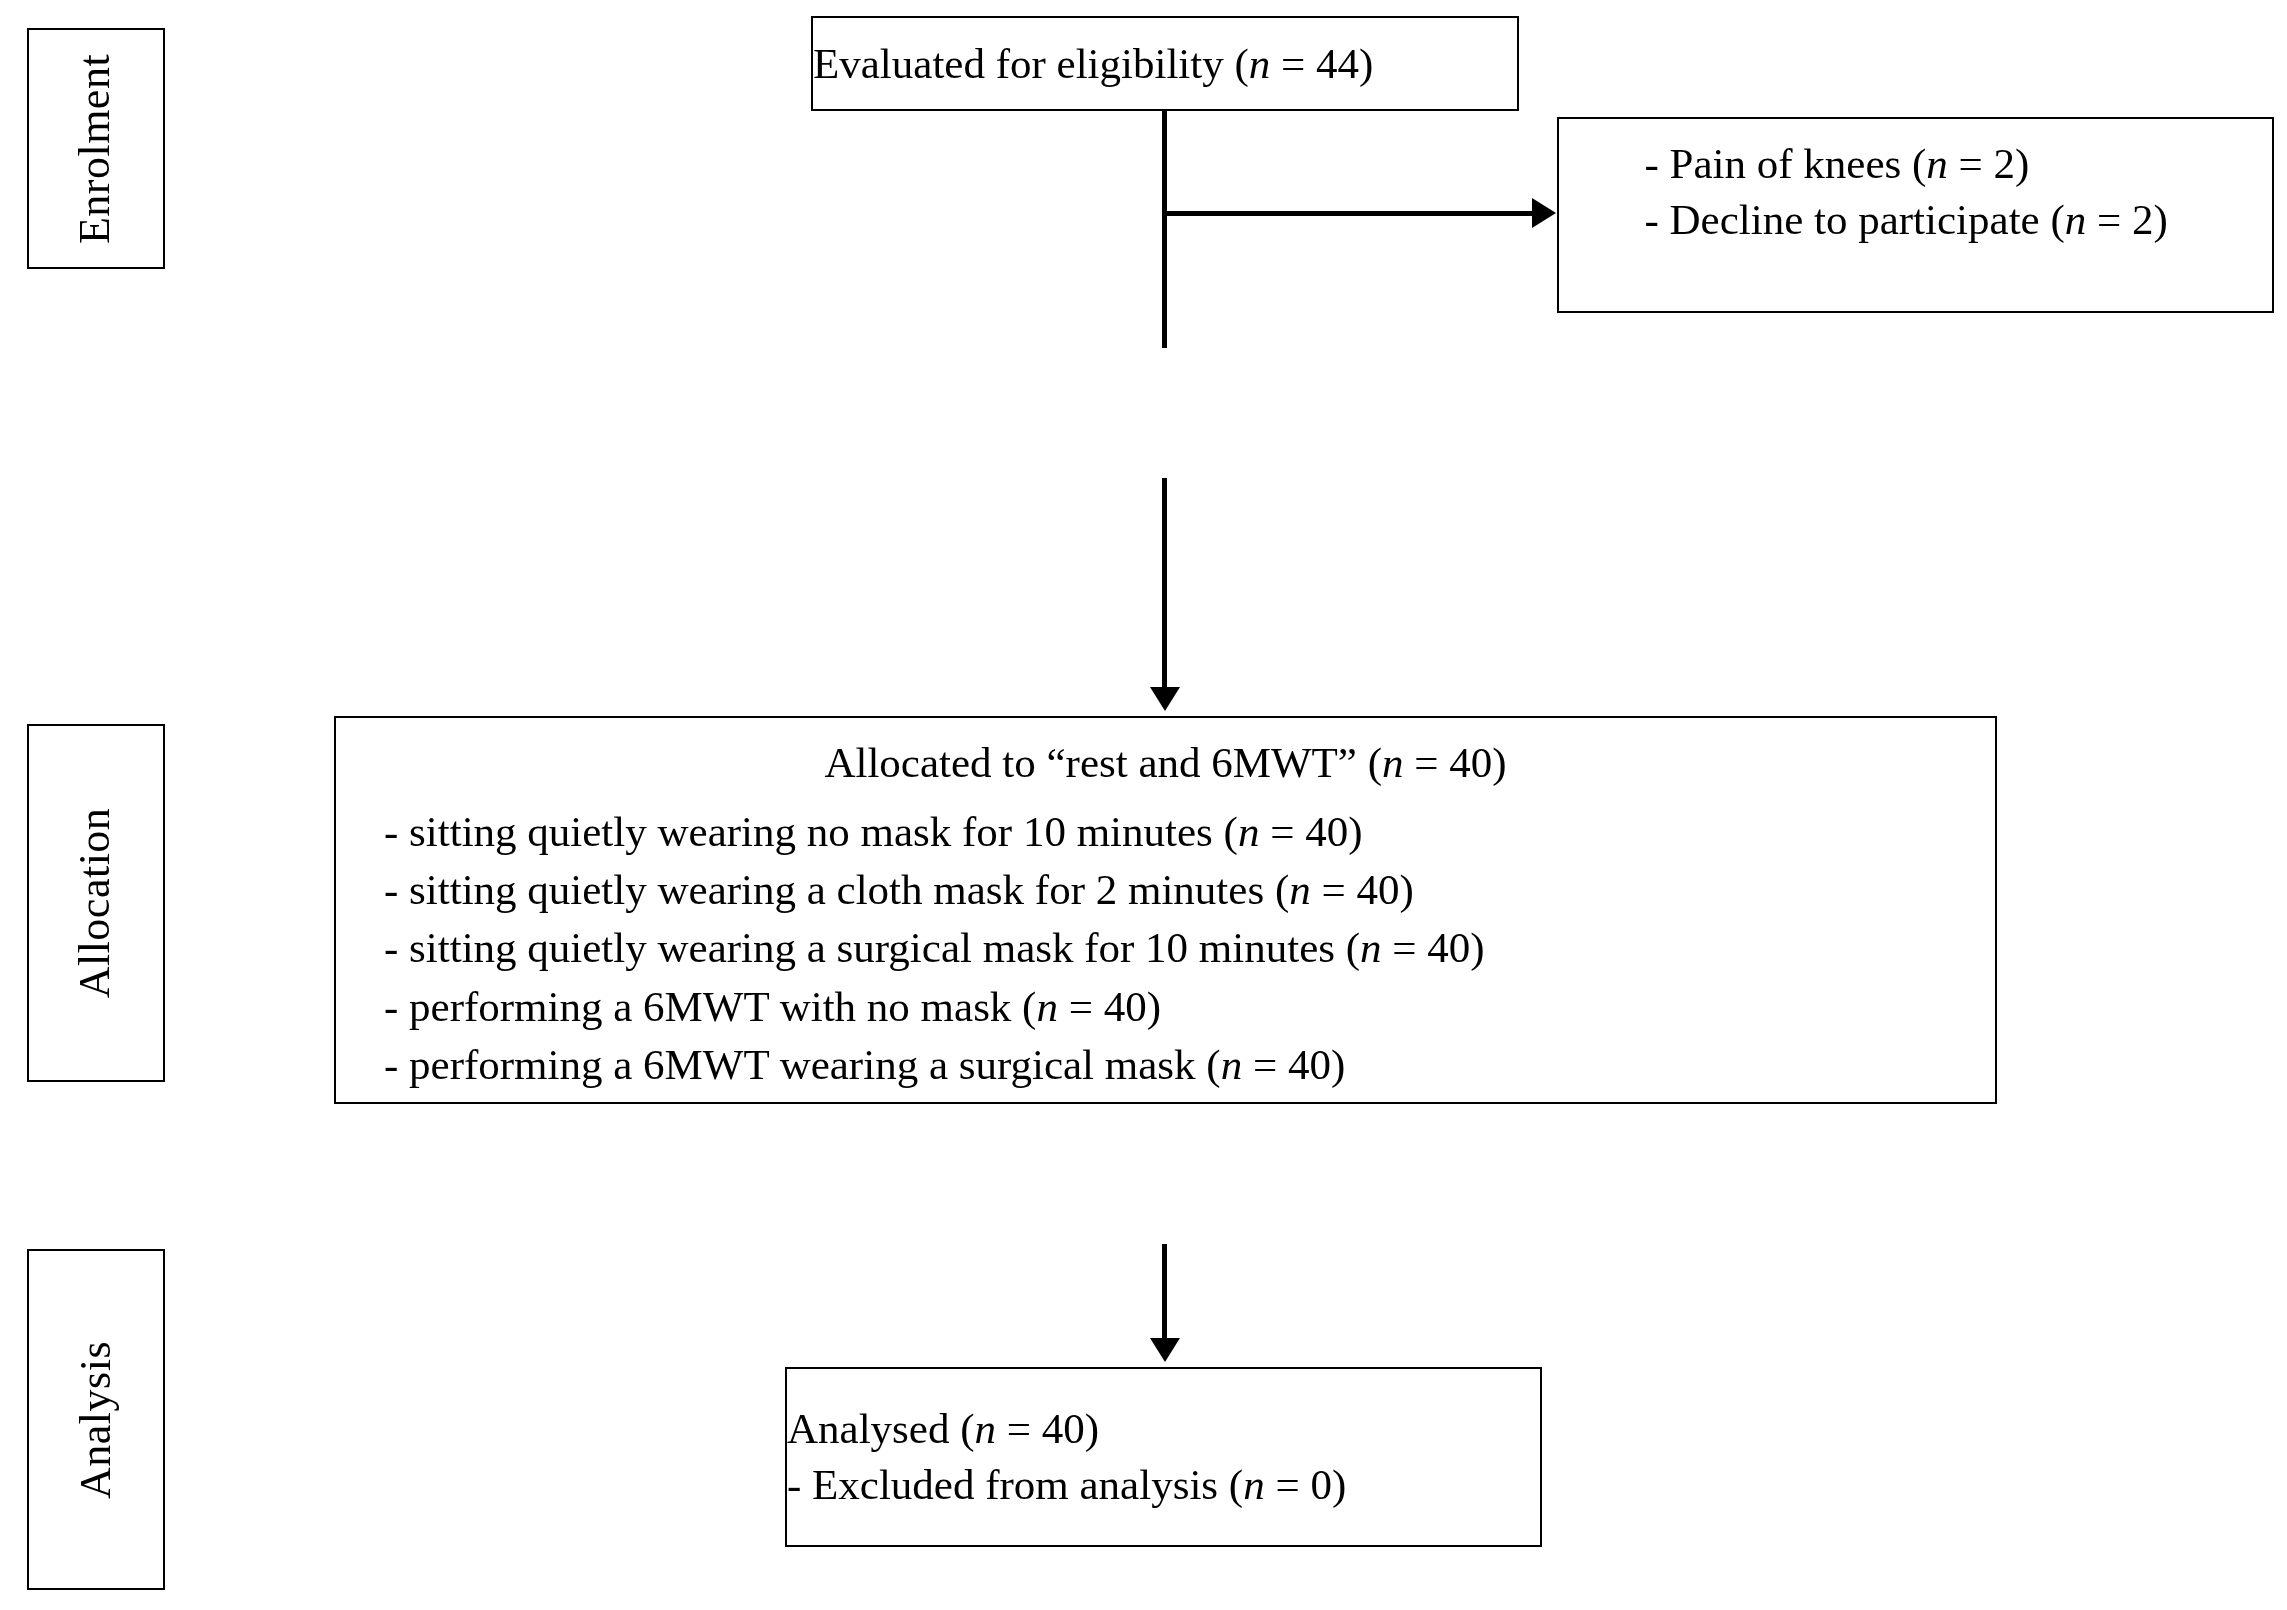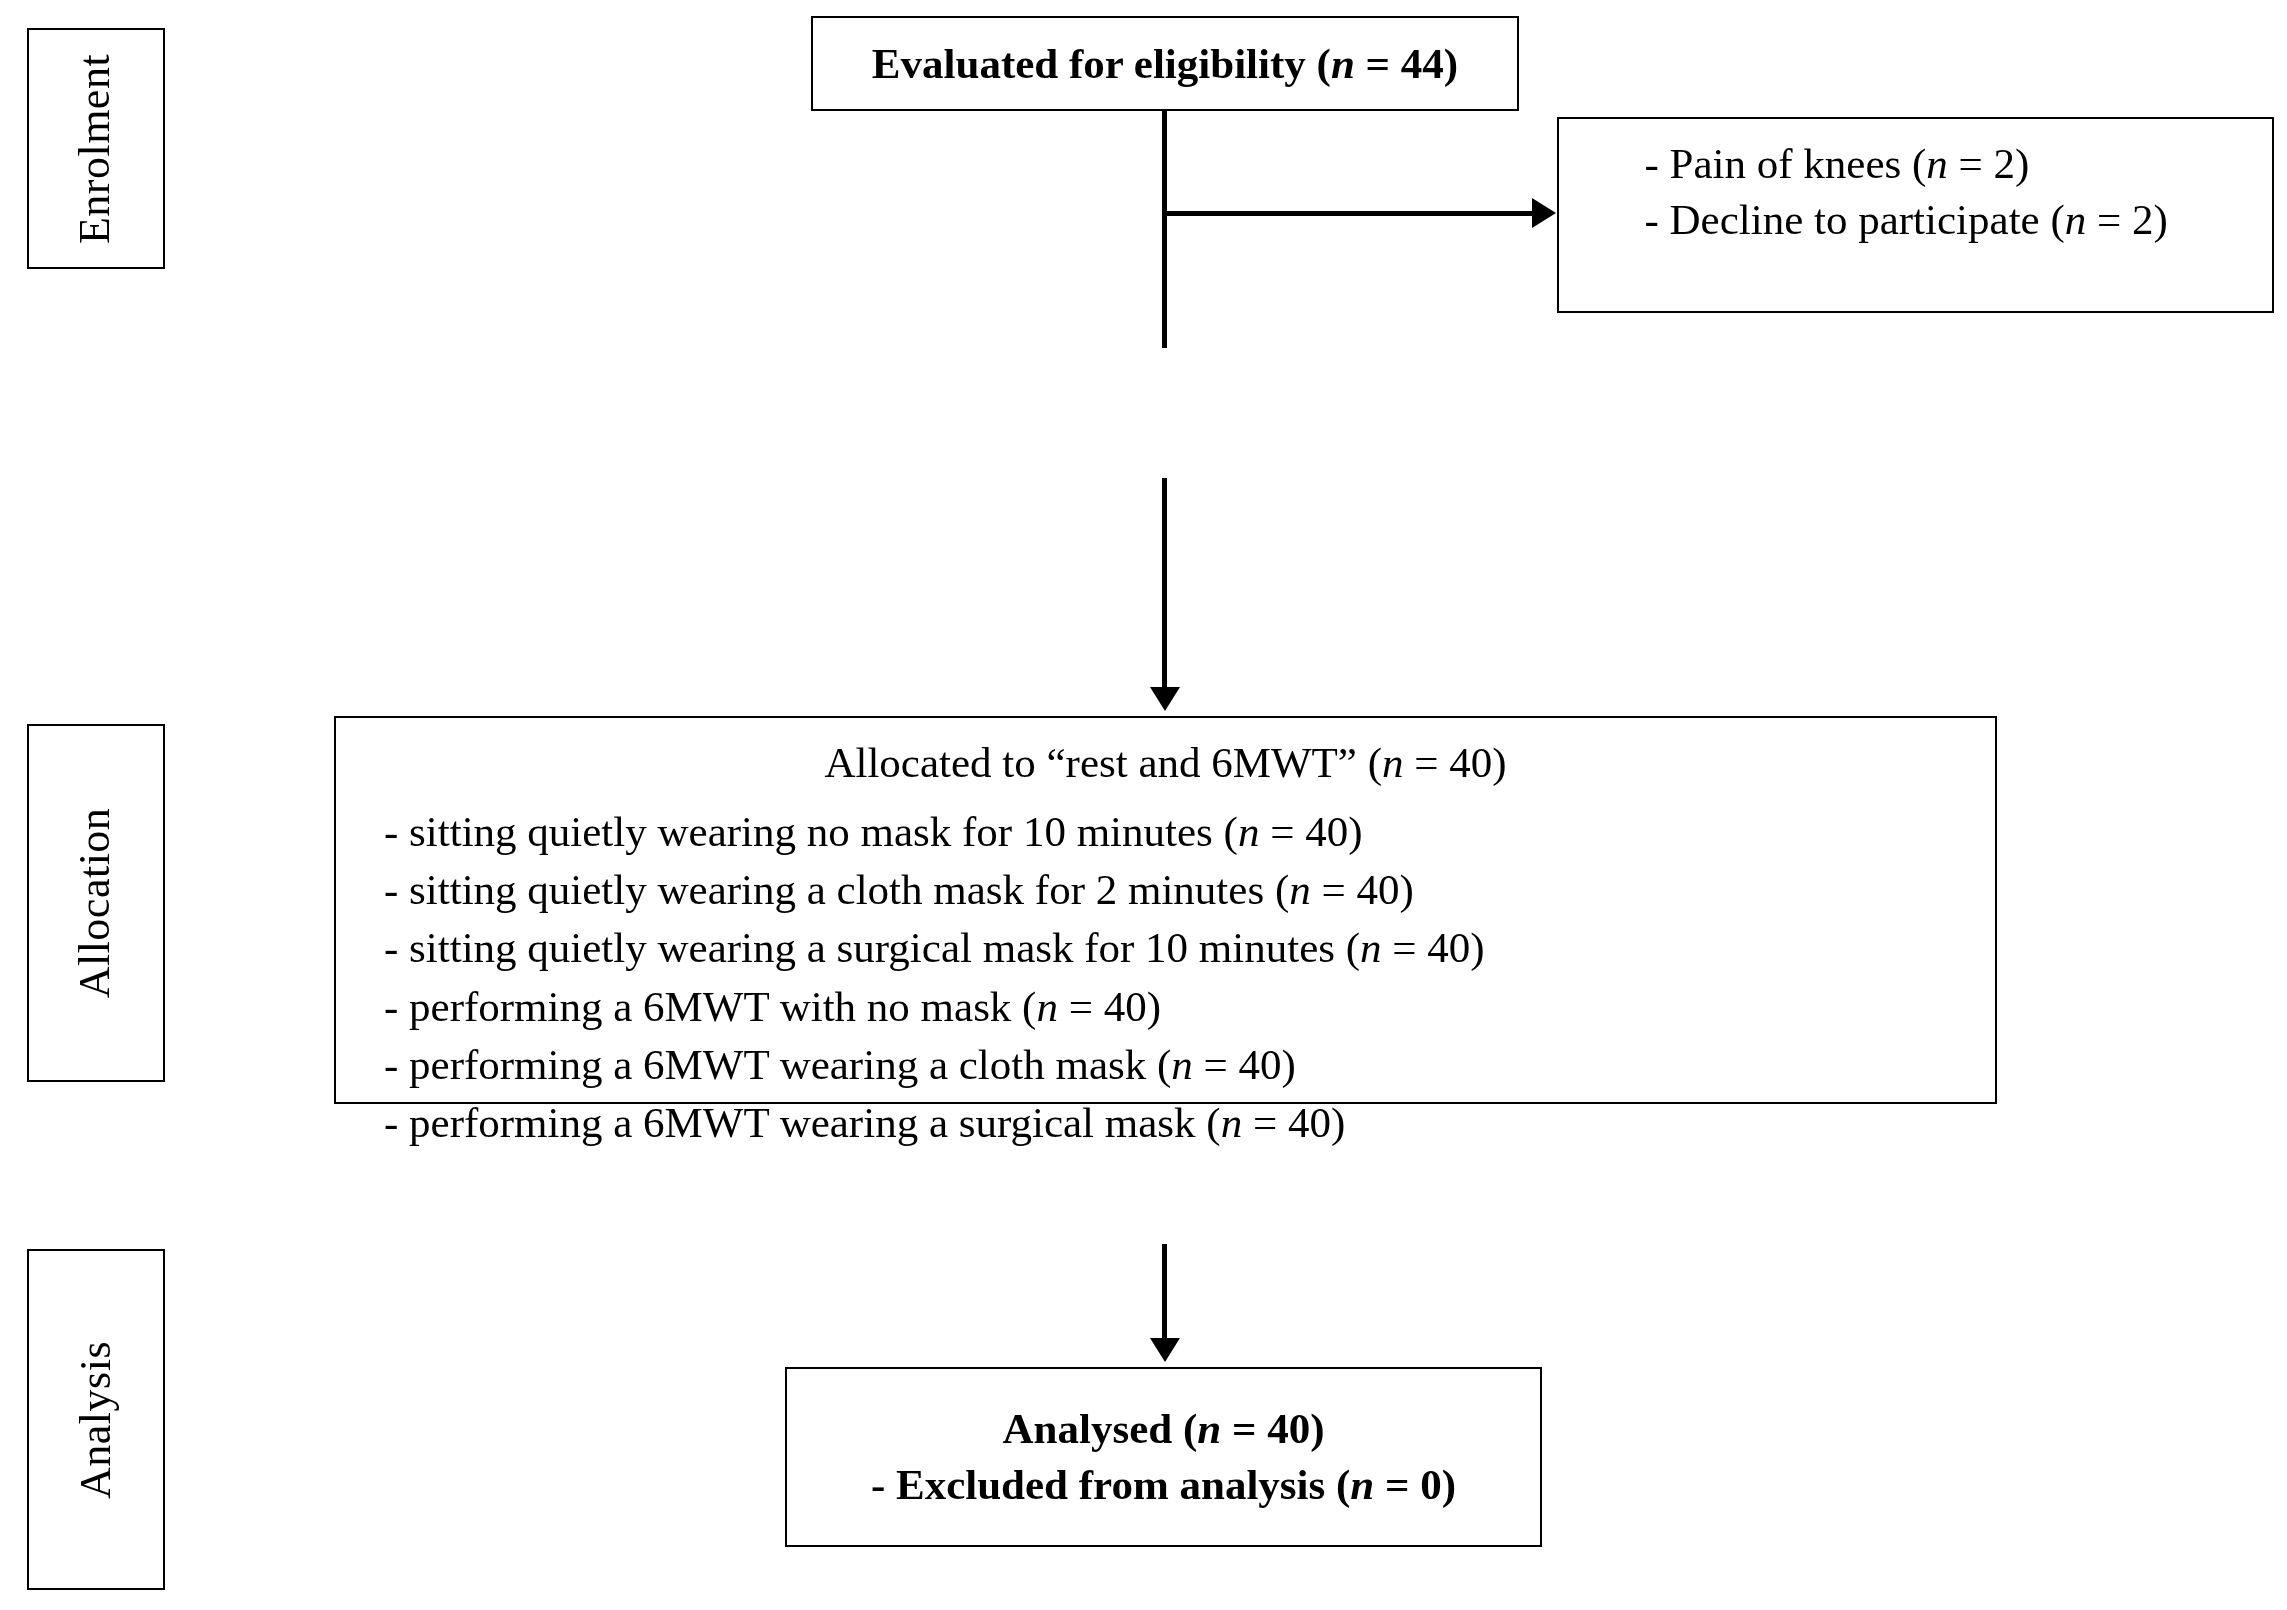--- a/index.html
+++ b/index.html
@@ -45,21 +45,21 @@
 
   
   .box-text {
     position: absolute;
     box-sizing: border-box;
     width: 100%;
     left: 0;
     font-size: 43px;
     line-height: 1.30;
   }
-  .centered { text-align: center; font-weight: bold; }
+  .centered { text-align: left; }
   .leftish  { text-align: left; }
 
   .t-top    { top: 17px; }
   .t-mid    { top: 50%; transform: translateY(-50%); }
 
   em.n { font-style: italic; }
 
   
   .vline {
     position: absolute;
@@ -166,23 +166,20 @@
         <li>
           <span>- sitting quietly wearing a cloth mask for 2 minutes (</span><em class="n">n</em><span> = 40)</span>
         </li>
         <li>
           <span>- sitting quietly wearing a surgical mask for 10 minutes (</span><em class="n">n</em><span> = 40)</span>
         </li>
         <li>
           <span>- performing a 6MWT with no mask (</span><em class="n">n</em><span> = 40)</span>
         </li>
         <li>
-          <span>- performing a 6MWT wearing a cloth mask (</span><em class="n">n</em><span> = 40)</span>
-        </li>
-        <li>
           <span>- performing a 6MWT wearing a surgical mask (</span><em class="n">n</em><span> = 40)</span>
         </li>
       </ul>
     </div>
   </div>
 
   <div class="box" id="box-analysed">
     <div class="box-text centered t-mid">
       <div>
         <span>Analysed (</span><em class="n">n</em><span> = 40)</span>

